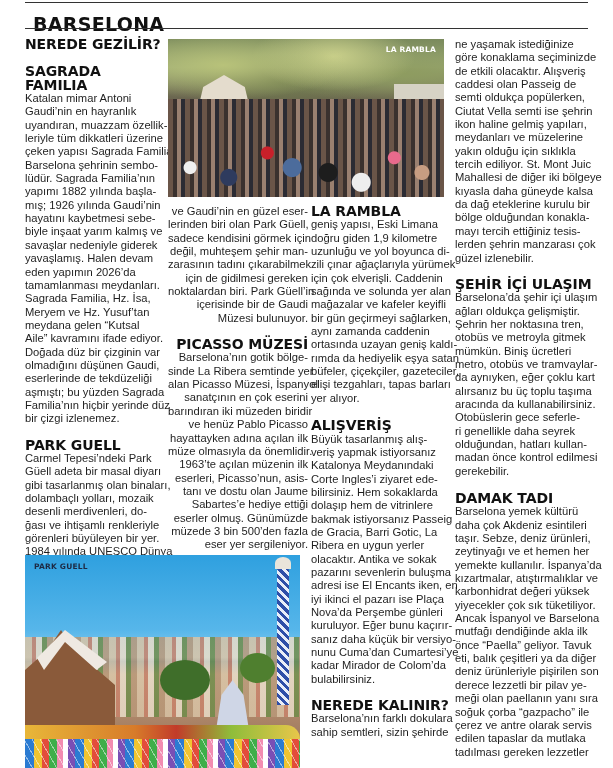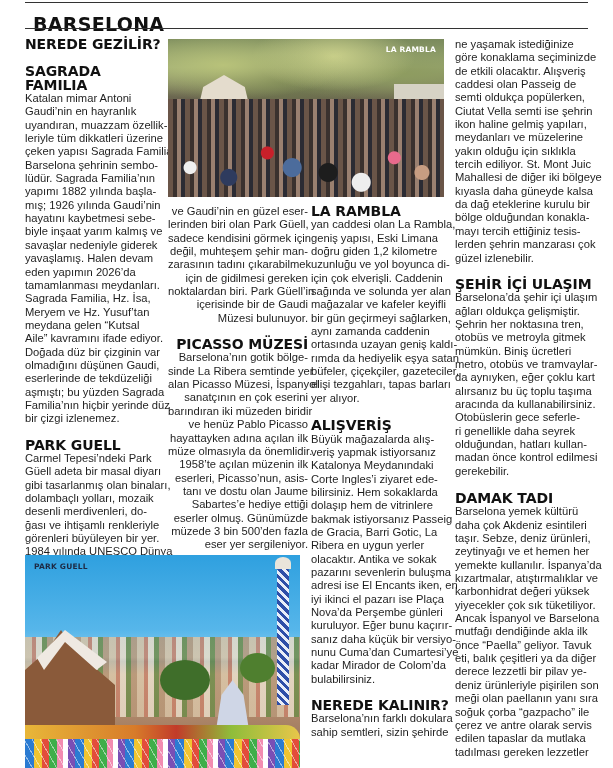--- a/index.html
+++ b/index.html
@@ -146,52 +146,52 @@
   <p class="sec-head">PICASSO MÜZESİ</p>
   <div>
       <span class="line">Barselona’nın gotik bölge-</span>
       <span class="line">sinde La Ribera semtinde yer</span>
       <span class="line">alan Picasso Müzesi, İspanyol</span>
       <span class="line">sanatçının en çok eserini</span>
       <span class="line">barındıran iki müzeden biridir</span>
       <span class="line">ve henüz Pablo Picasso</span>
       <span class="line">hayattayken adına açılan ilk</span>
       <span class="line">müze olmasıyla da önemlidir.</span>
-      <span class="line">1958’te açılan müzenin ilk</span>
+      <span class="line">1963’te açılan müzenin ilk</span>
       <span class="line">eserleri, Picasso’nun, asis-</span>
       <span class="line">tanı ve dostu olan Jaume</span>
       <span class="line">Sabartes’e hediye ettiği</span>
       <span class="line">eserler olmuş. Günümüzde</span>
       <span class="line">müzede 3 bin 500’den fazla</span>
       <span class="line">eser yer sergileniyor.</span>
     </div>
 </div>
 
 <div class="col" style="left:311px;top:205px;width:142px;">
   <p class="sec-head">LA RAMBLA</p>
   <div>
-      <span class="line">yan caddesi olan La Rambla,</span>
       <span class="line">geniş yapısı, Eski Limana</span>
-      <span class="line">doğru giden 1,2 kilometre</span>
+      <span class="line">doğru giden 1,9 kilometre</span>
       <span class="line">uzunluğu ve yol boyunca di-</span>
+      <span class="line">zili çınar ağaçlarıyla yürümek</span>
       <span class="line">için çok elverişli. Caddenin</span>
       <span class="line">sağında ve solunda yer alan</span>
       <span class="line">mağazalar ve kafeler keyifli</span>
       <span class="line">bir gün geçirmeyi sağlarken,</span>
       <span class="line">aynı zamanda caddenin</span>
       <span class="line">ortasında uzayan geniş kaldı-</span>
       <span class="line">rımda da hediyelik eşya satan</span>
       <span class="line">büfeler, çiçekçiler, gazeteciler,</span>
       <span class="line">elişi tezgahları, tapas barları</span>
       <span class="line">yer alıyor.</span>
     </div>
   <div class="gap" style="height:14px;"></div>
   <p class="sec-head">ALIŞVERİŞ</p>
   <div>
-      <span class="line">Büyük mağazalarda alış-</span>
+      <span class="line">Büyük tasarlanmış alış-</span>
       <span class="line">veriş yapmak istiyorsanız</span>
       <span class="line">Katalonya Meydanındaki</span>
       <span class="line">Corte Ingles’i ziyaret ede-</span>
       <span class="line">bilirsiniz. Hem sokaklarda</span>
       <span class="line">dolaşıp hem de vitrinlere</span>
       <span class="line">bakmak istiyorsanız Passeig</span>
       <span class="line">de Gracia, Barri Gotic, La</span>
       <span class="line">Ribera en uygun yerler</span>
       <span class="line">olacaktır. Antika ve sokak</span>
       <span class="line">pazarını sevenlerin buluşma</span>
@@ -258,22 +258,22 @@
       <span class="line">taşır. Sebze, deniz ürünleri,</span>
       <span class="line">zeytinyağı ve et hemen her</span>
       <span class="line">yemekte kullanılır. İspanya’da</span>
       <span class="line">kızartmalar, atıştırmalıklar ve</span>
       <span class="line">karbonhidrat değeri yüksek</span>
       <span class="line">yiyecekler çok sık tüketiliyor.</span>
       <span class="line">Ancak İspanyol ve Barselona</span>
       <span class="line">mutfağı dendiğinde akla ilk</span>
       <span class="line">önce “Paella” geliyor. Tavuk</span>
       <span class="line">eti, balık çeşitleri ya da diğer</span>
+      <span class="line">deniz ürünleriyle pişirilen son</span>
       <span class="line">derece lezzetli bir pilav ye-</span>
-      <span class="line">deniz ürünleriyle pişirilen son</span>
       <span class="line">meği olan paellanın yanı sıra</span>
       <span class="line">soğuk çorba “gazpacho” ile</span>
       <span class="line">çerez ve antre olarak servis</span>
       <span class="line">edilen tapaslar da mutlaka</span>
       <span class="line">tadılması gereken lezzetler</span>
     </div>
 </div>
 
 <div class="photo" id="guell" title="Park Guell mosaic bench and pavilions overlooking Barcelona and the sea">
   <div class="city"></div>

